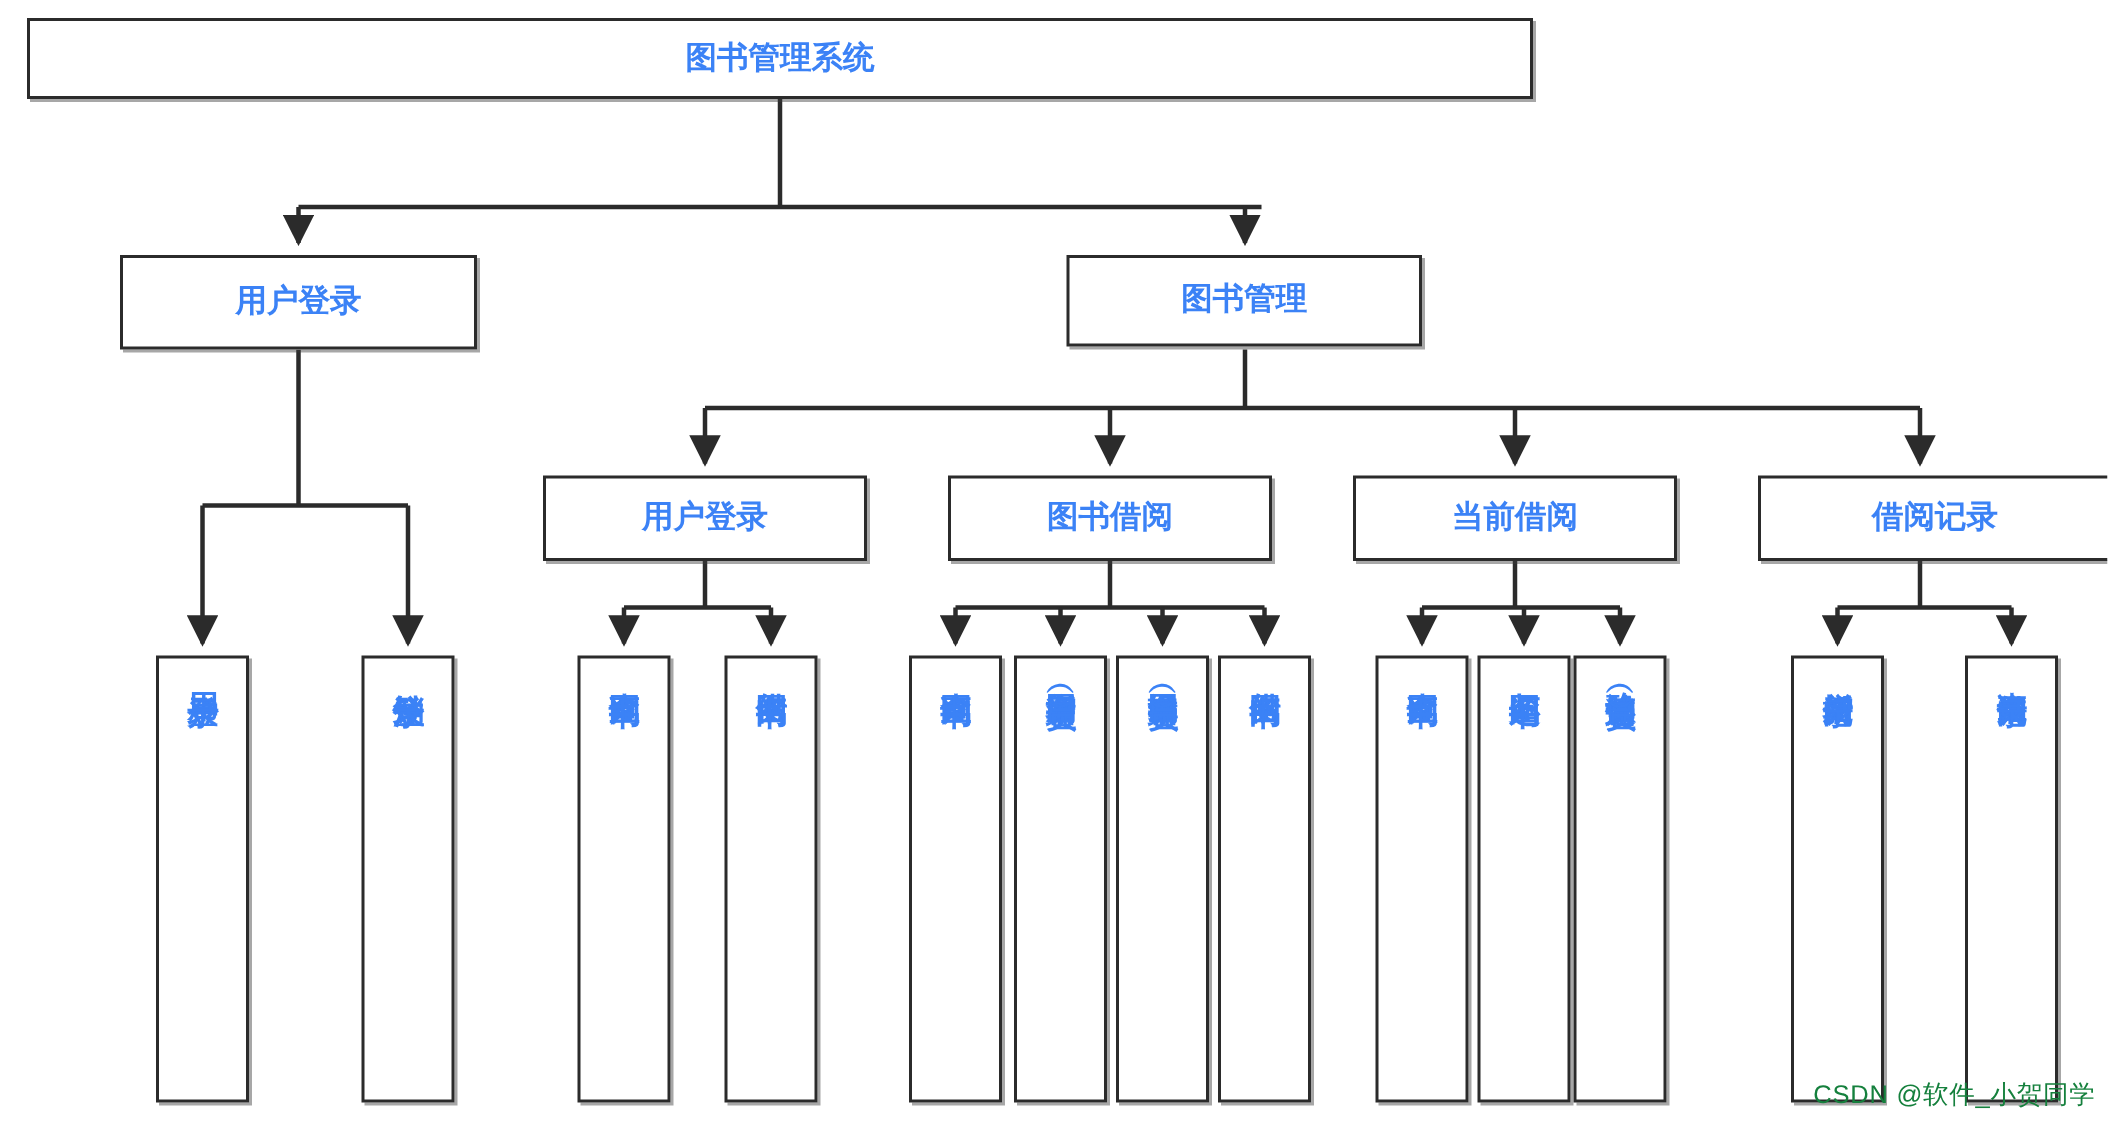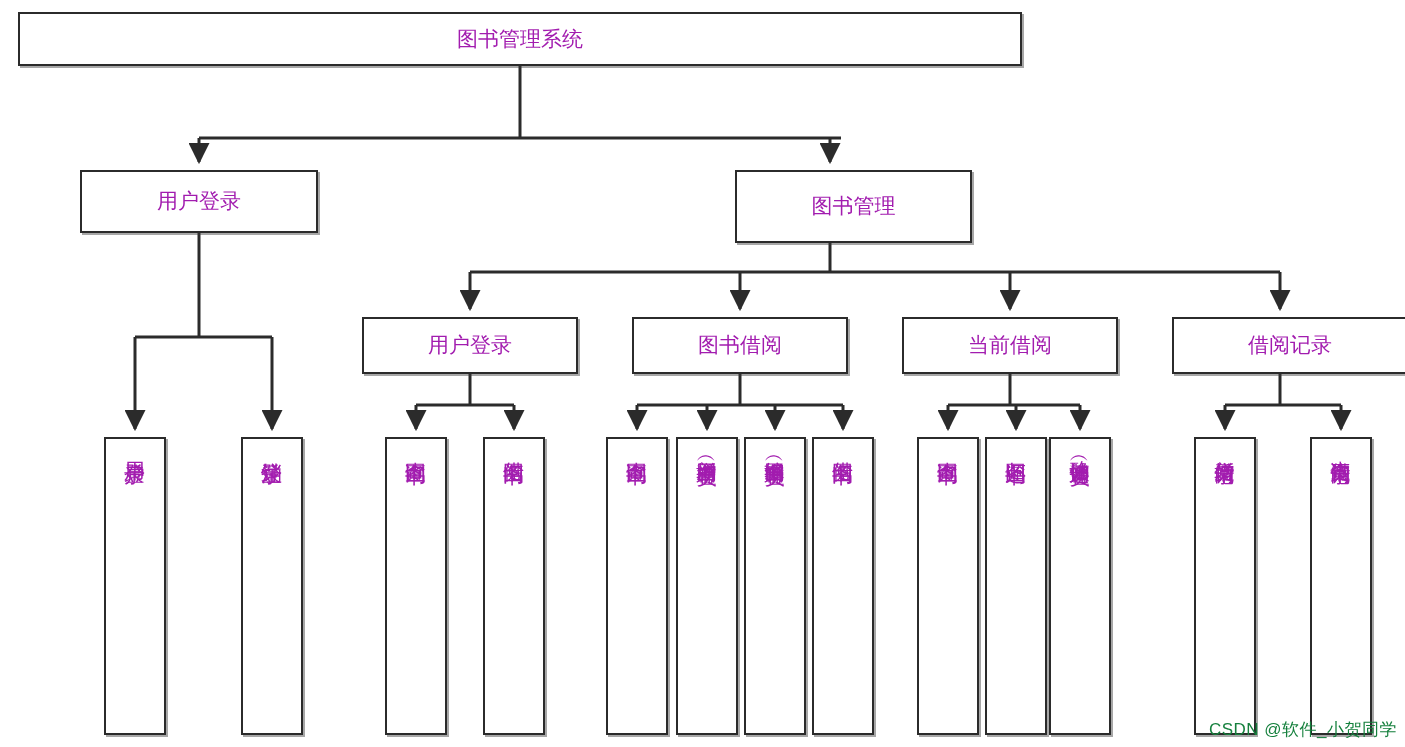--- a/index.html
+++ b/index.html
@@ -26,22 +26,23 @@
   }
   .node {
     position: absolute;
     box-sizing: border-box;
     background: #ffffff;
     border: 2px solid #2b2b2b;
     box-shadow: 2px 2px 0 rgba(60,60,60,0.45);
     display: flex;
     align-items: center;
     justify-content: center;
-    color: #a21caf;
+    color: #3b82f6;
     z-index: 2;
+    font-weight: bold;
   }
   .node-label {
     display: block;
     text-align: center;
     line-height: 1.08;
     white-space: nowrap;
   }
   .node.horizontal .node-label {
     font-size: 21px;
   }
@@ -129,21 +130,21 @@
     </g>
   </svg>
 
   <div class="node root horizontal" style="left:18px; top:12px; width:1004px; height:54px;">
     <span class="node-label">图书管理系统</span>
   </div>
 
   <div class="node horizontal" style="left:80px; top:170px; width:238px; height:63px;">
     <span class="node-label">用户登录</span>
   </div>
-  <div class="node horizontal" style="left:711px; top:170px; width:237px; height:73px;margin-left:24px;">
+  <div class="node horizontal" style="left:711px; top:170px; width:237px; height:61px;">
     <span class="node-label">图书管理</span>
   </div>
 
   <div class="node horizontal" style="left:362px; top:317px; width:216px; height:57px;">
     <span class="node-label">用户登录</span>
   </div>
   <div class="node horizontal" style="left:632px; top:317px; width:216px; height:57px;">
     <span class="node-label">图书借阅</span>
   </div>
   <div class="node horizontal" style="left:902px; top:317px; width:216px; height:57px;">

